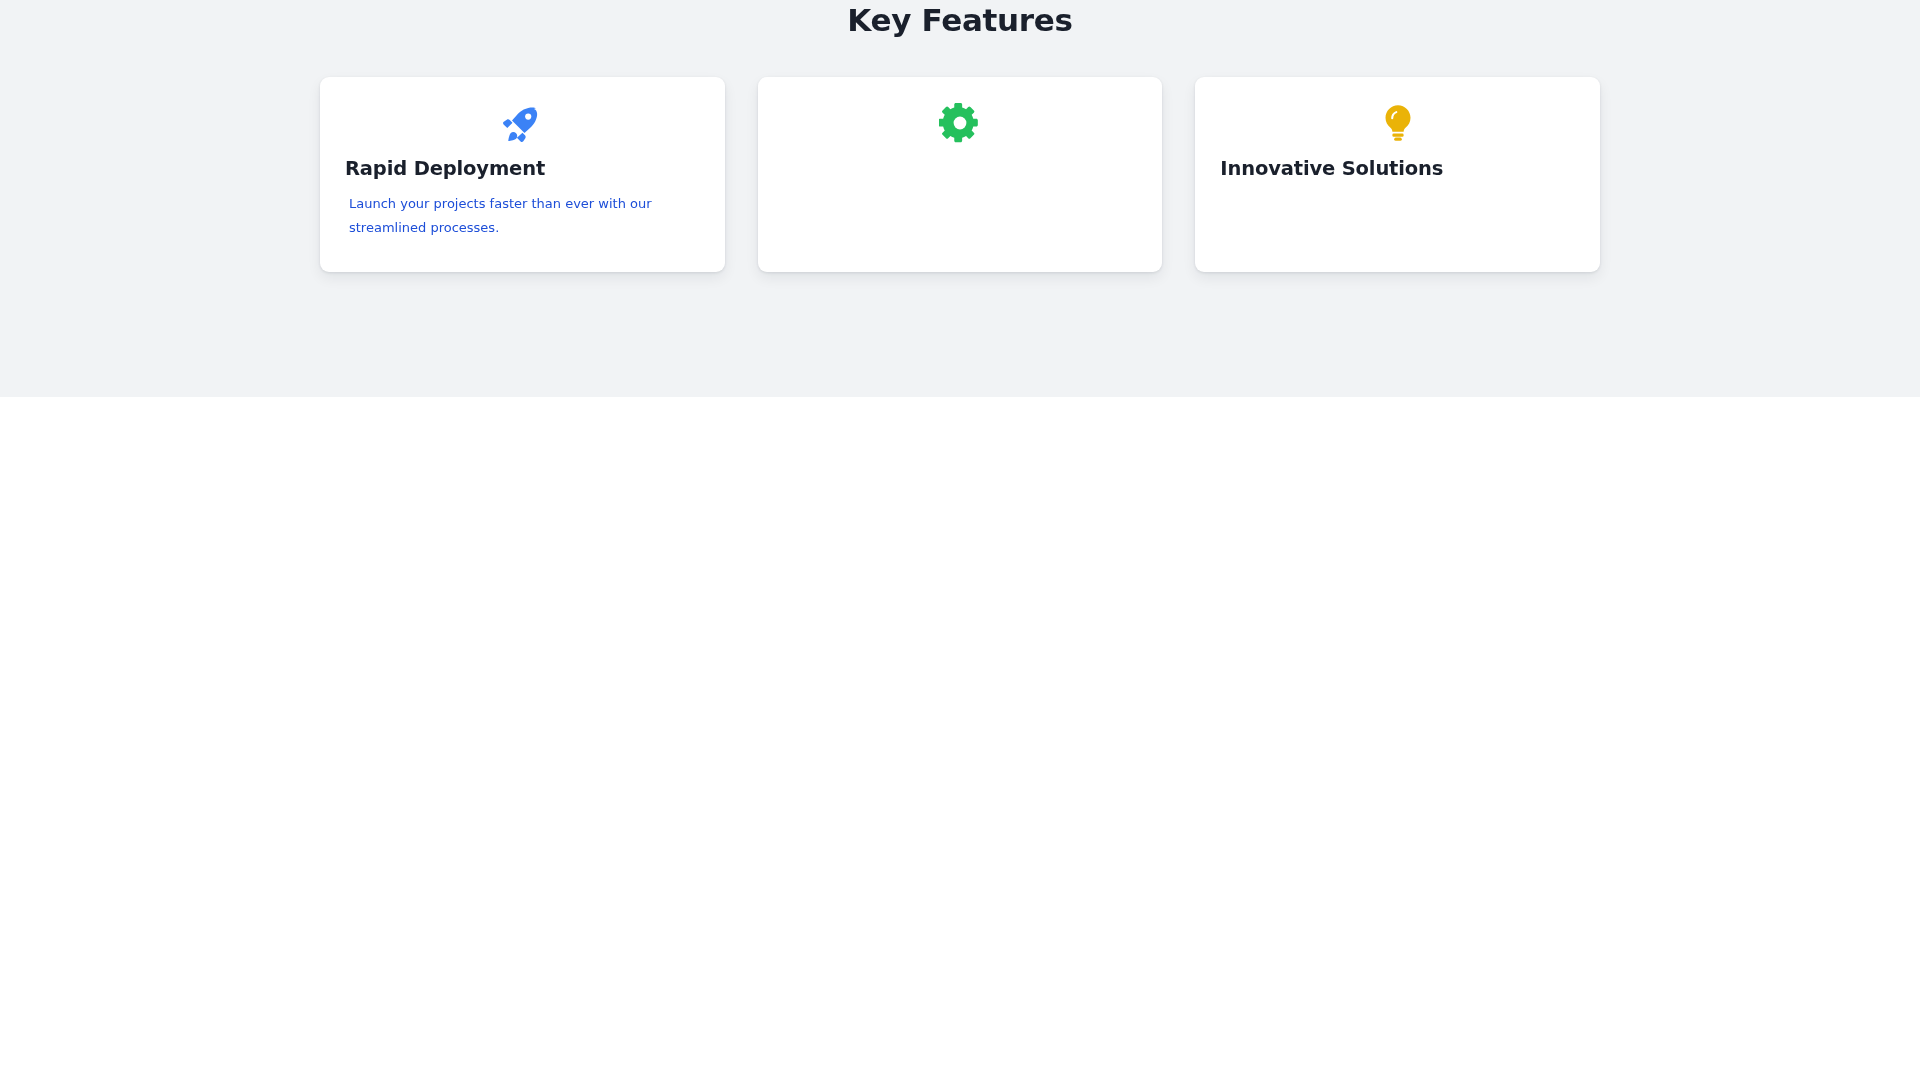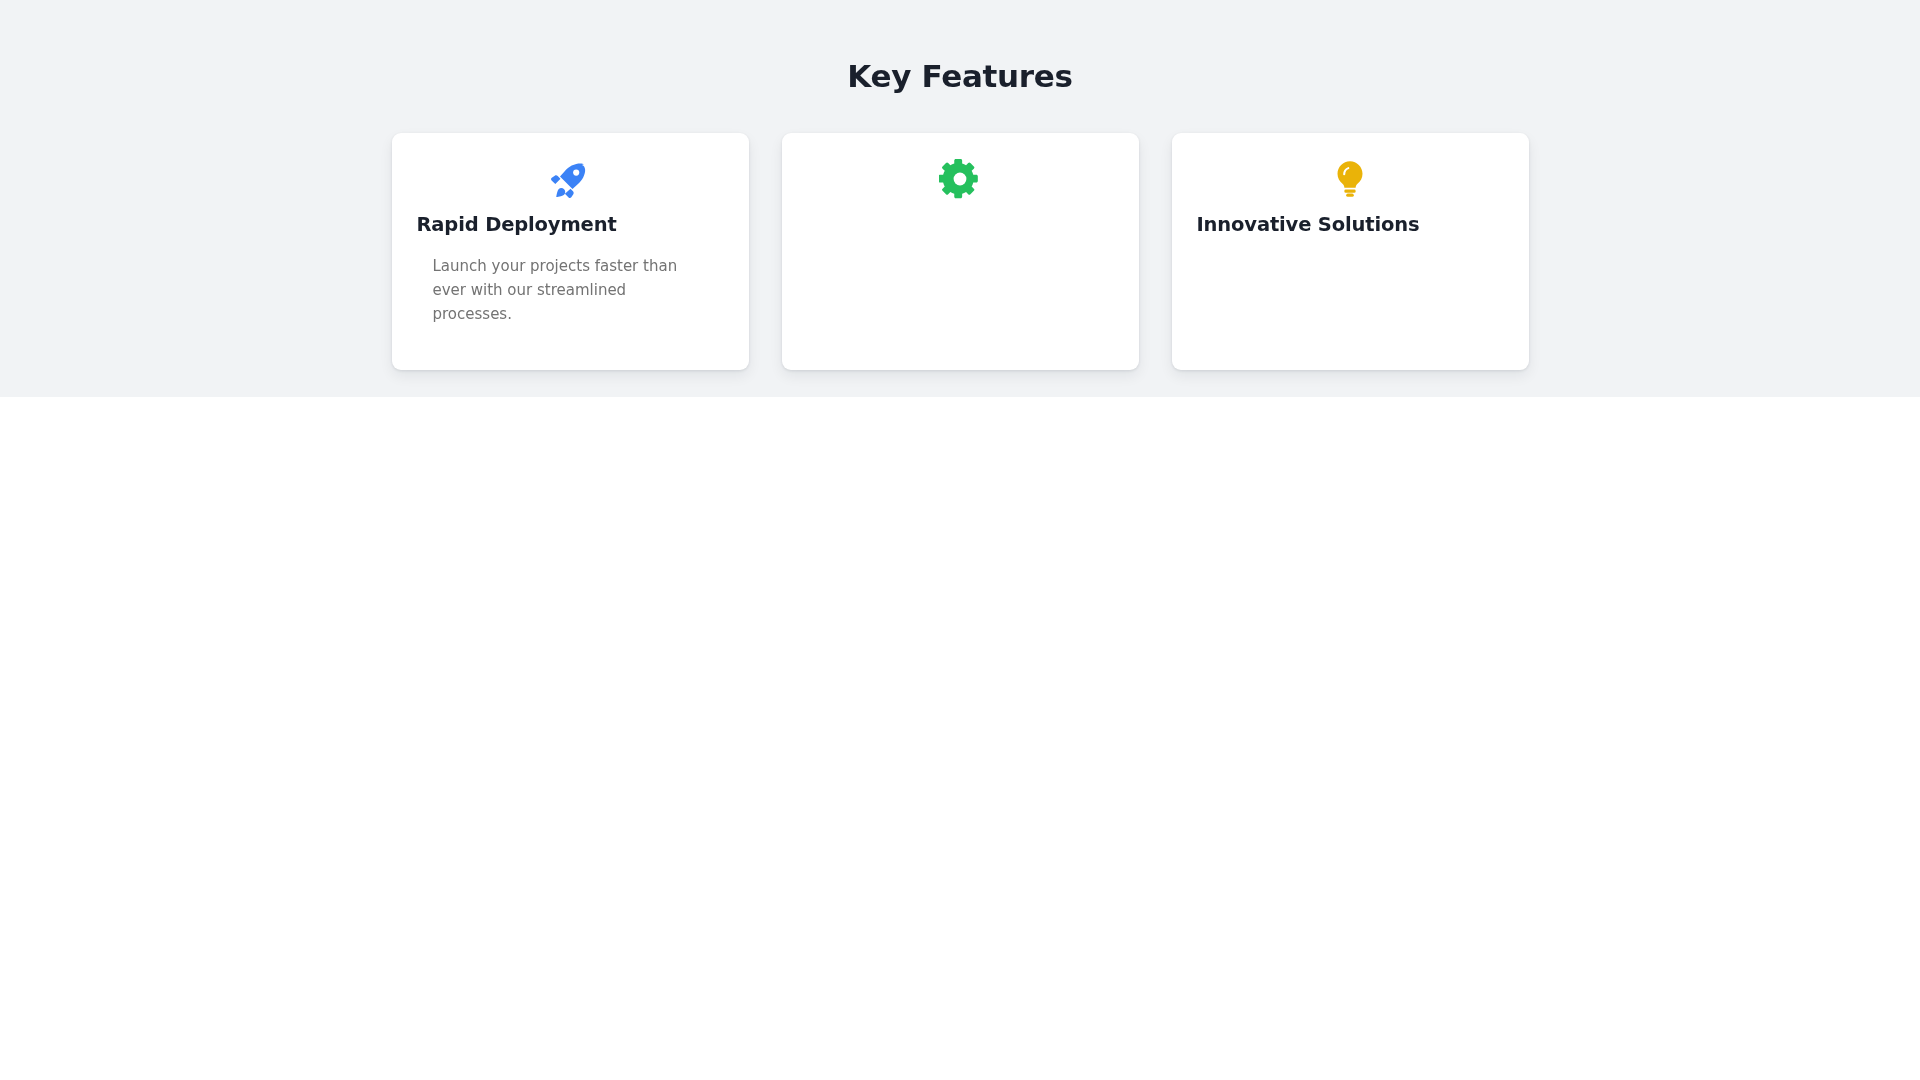--- a/index.html
+++ b/index.html
@@ -10,21 +10,20 @@
     height: 1080px;
     background: #ffffff;
     font-family: "DejaVu Sans", "Liberation Sans", sans-serif;
     -webkit-font-smoothing: antialiased;
   }
 
   .features-section {
     width: 1920px;
     height: 397px;
     background: #f1f3f5;
-    padding-top: 56px;
   }
 
   .section-title {
     margin: 0;
     font-size: 31px;
     line-height: 40px;
     font-weight: bold;
     color: #1a202c;
     text-align: center;
     letter-spacing: -0.3px;
@@ -33,21 +32,21 @@
   .cards-row {
     display: flex;
     justify-content: center;
     gap: 33px;
     margin: 0 auto;
     padding-top: 37px;
     width: 1280px;
   }
 
   .feature-card {
-    width: 357px;
+    width: 405px;
     min-height: 182px;
     background: #ffffff;
     border-radius: 9px;
     box-shadow: 0 1px 3px rgba(16, 24, 40, 0.10),
                 0 6px 14px rgba(16, 24, 40, 0.07);
     padding: 25px 25px 28px 25px;
   }
 
   .card-icon {
     display: block;
@@ -61,24 +60,24 @@
   .card-title {
     margin: 0 0 10px 0;
     font-size: 19.5px;
     line-height: 26px;
     font-weight: bold;
     color: #1a202c;
     letter-spacing: -0.15px;
   }
 
   .card-text {
-    margin: 16px;
-    font-size: 15px;
+    margin: 4px;
+    font-size: 13px;
     line-height: 24px;
-    color: #737373;
+    color: #1d4ed8;
     max-width: 355px;
   }
 
   .page-rest {
     width: 1920px;
     height: 683px;
     background: #ffffff;
   }
 </style>
 </head>

